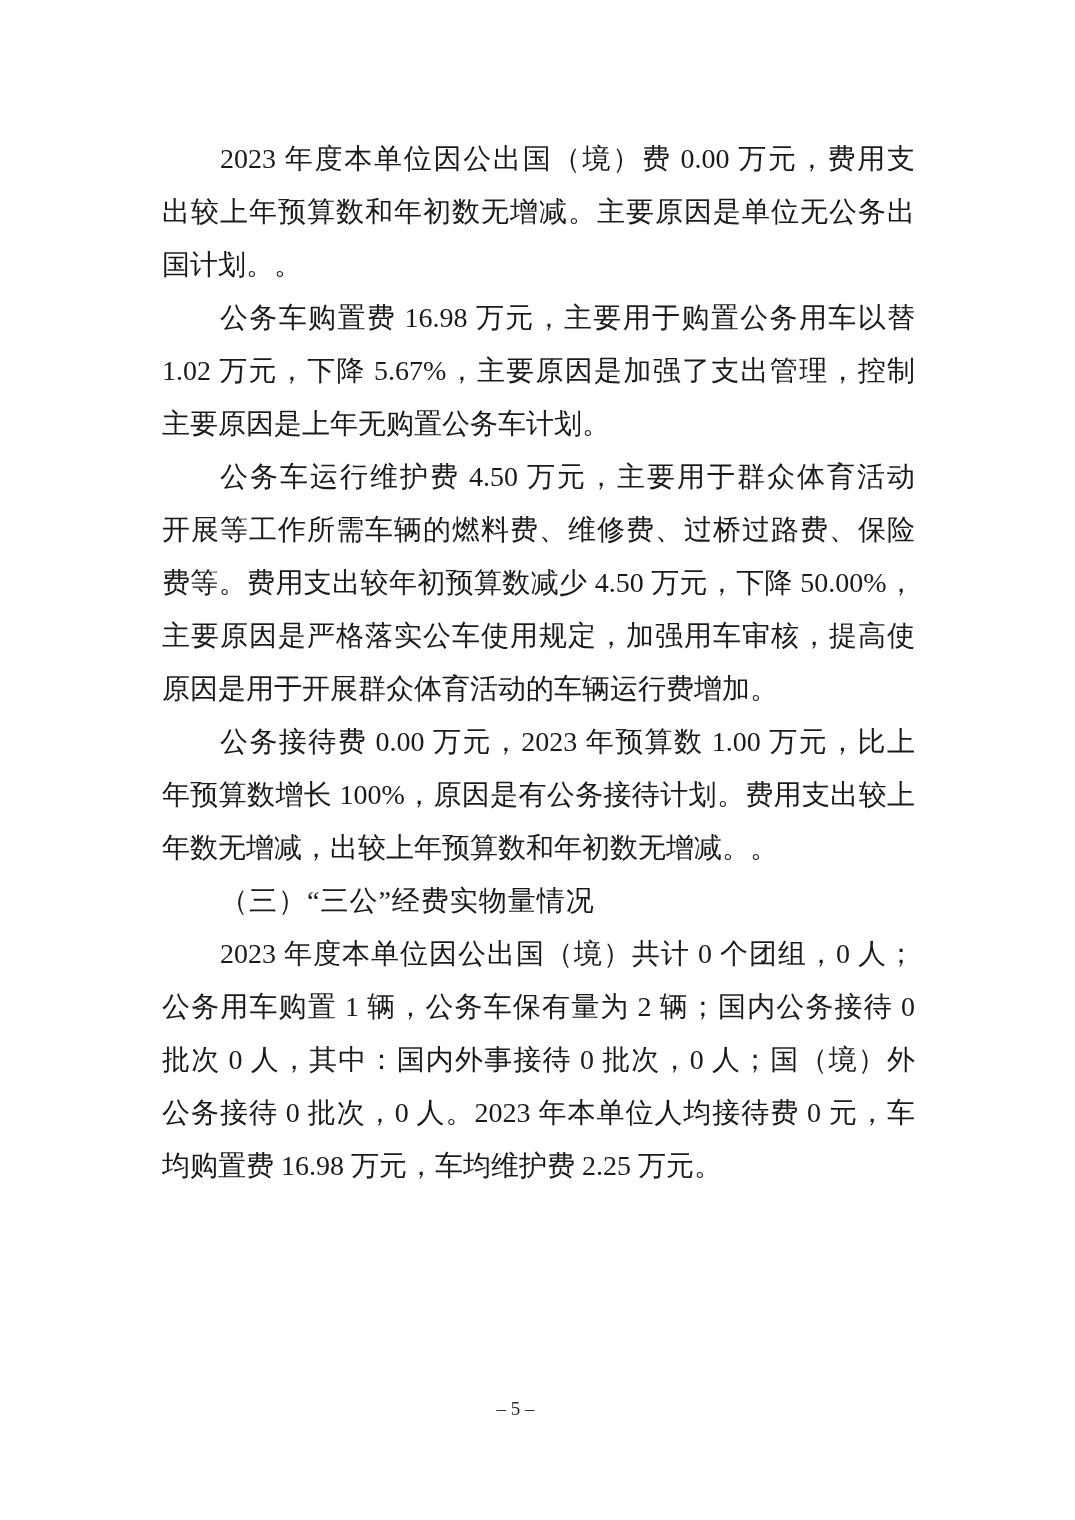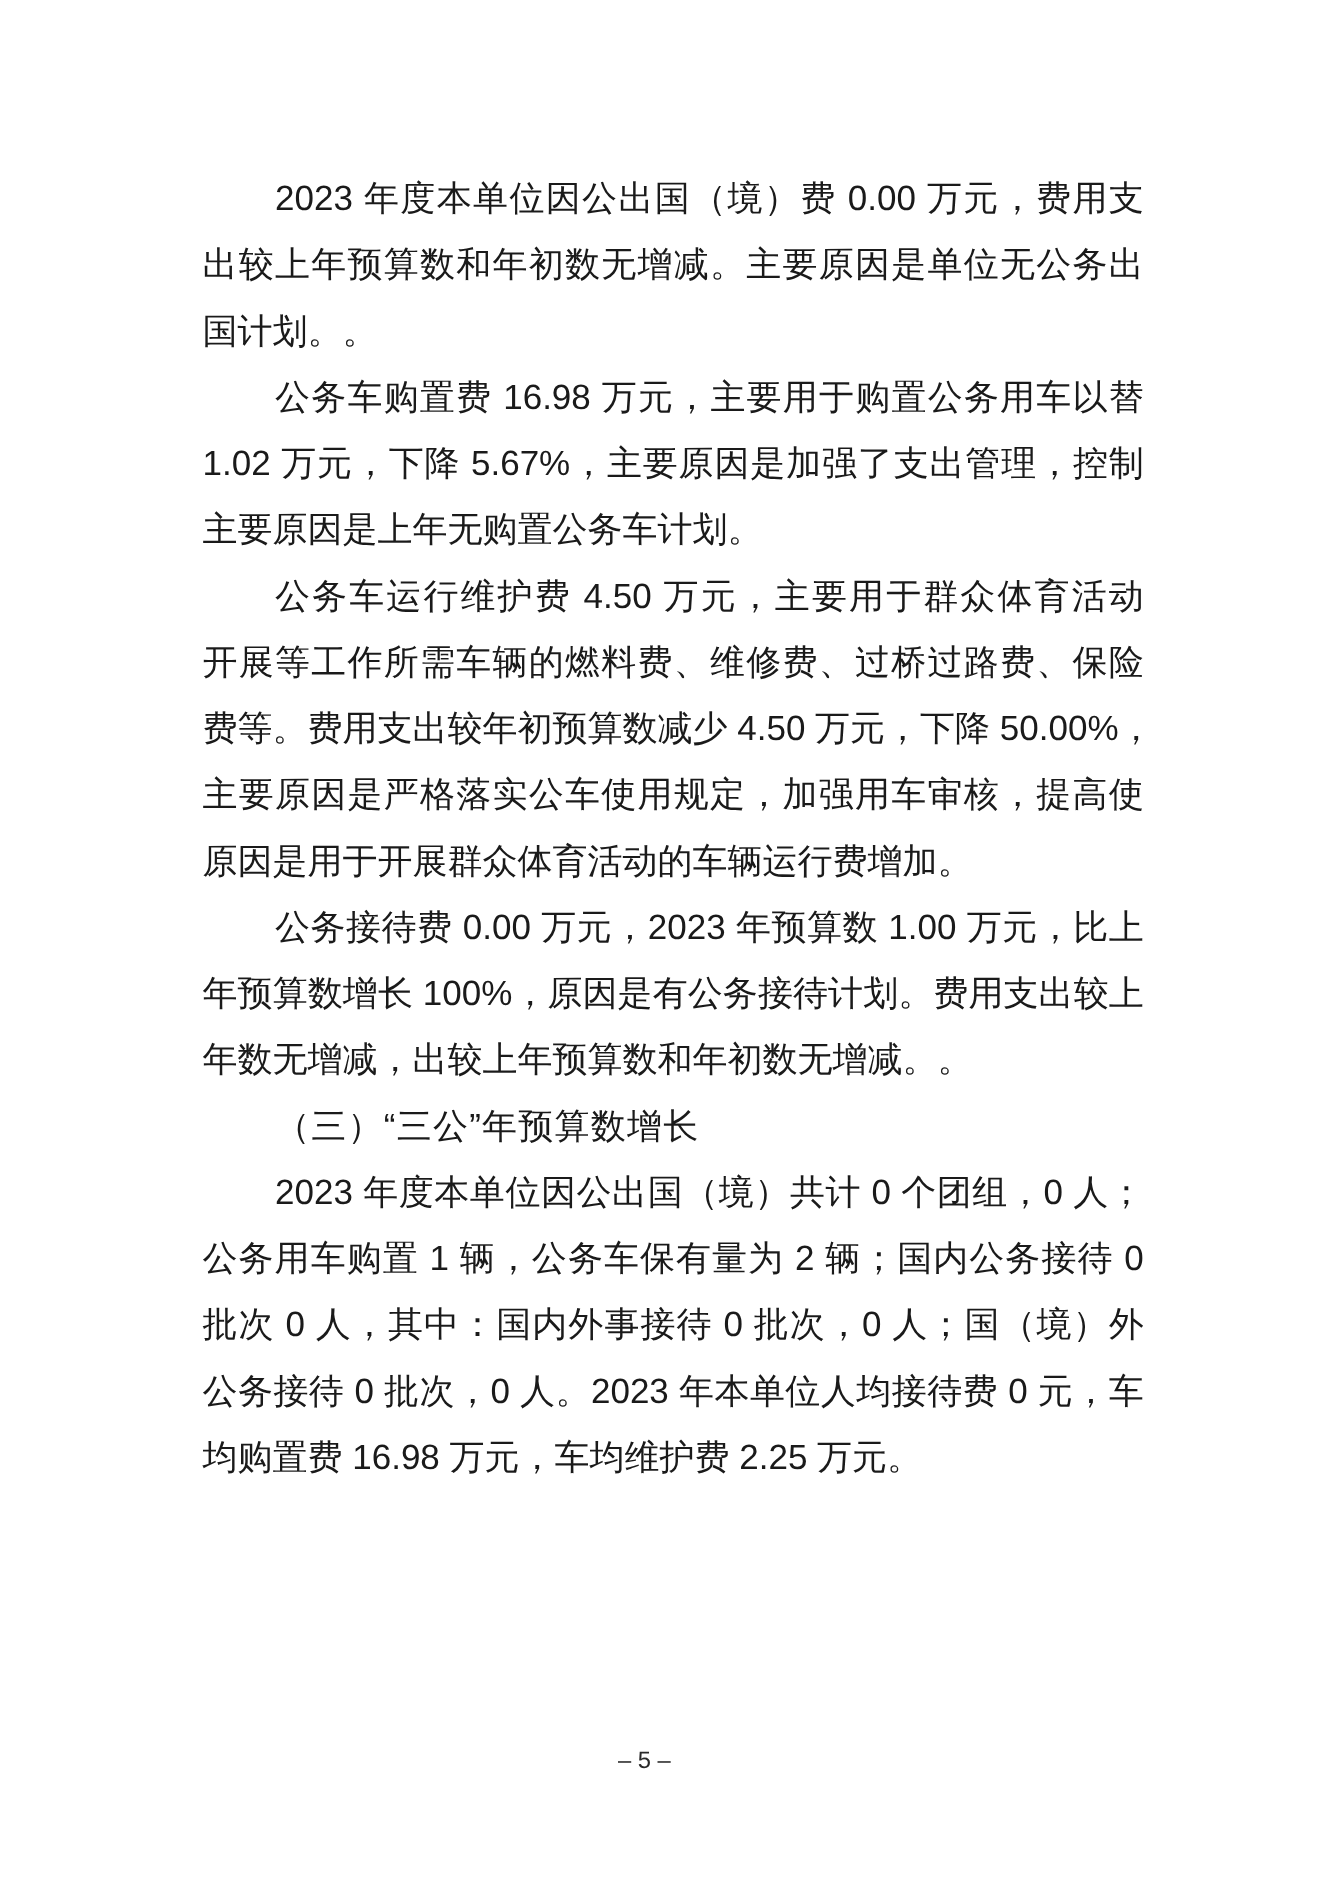--- a/index.html
+++ b/index.html
@@ -6,21 +6,21 @@
     margin: 0;
     padding: 0;
     background: #ffffff;
   }
   .page {
     position: relative;
     width: 1031px;
     height: 1520px;
     background: #ffffff;
     color: #1a1a1a;
-    font-family: Liberation Sans, sans-serif;
+    font-family: Liberation Serif, serif;
     overflow: hidden;
   }
   .content {
     position: absolute;
     left: 162px;
     top: 132px;
     width: 753px;
   }
   .para { margin: 0; padding: 0; }
   .line {
@@ -77,21 +77,21 @@
       <div class="line end">原因是用于开展群众体育活动的车辆运行费增加。</div>
     </div>
 
     <div class="para">
       <div class="line indent">公务接待费 0.00 万元，2023 年预算数 1.00 万元，比上</div>
       <div class="line">年预算数增长 100%，原因是有公务接待计划。费用支出较上</div>
       <div class="line end">年数无增减，出较上年预算数和年初数无增减。。</div>
     </div>
 
     <div class="para">
-      <div class="line indent end heading">（三）“三公”年预算数增长</div>
+      <div class="line indent end heading">（三）“三公”经费实物量情况</div>
     </div>
 
     <div class="para">
       <div class="line indent">2023 年度本单位因公出国（境）共计 0 个团组，0 人；</div>
       <div class="line">公务用车购置 1 辆，公务车保有量为 2 辆；国内公务接待 0</div>
       <div class="line">批次 0 人，其中：国内外事接待 0 批次，0 人；国（境）外</div>
       <div class="line">公务接待 0 批次，0 人。2023 年本单位人均接待费 0 元，车</div>
       <div class="line end">均购置费 16.98 万元，车均维护费 2.25 万元。</div>
     </div>
 

